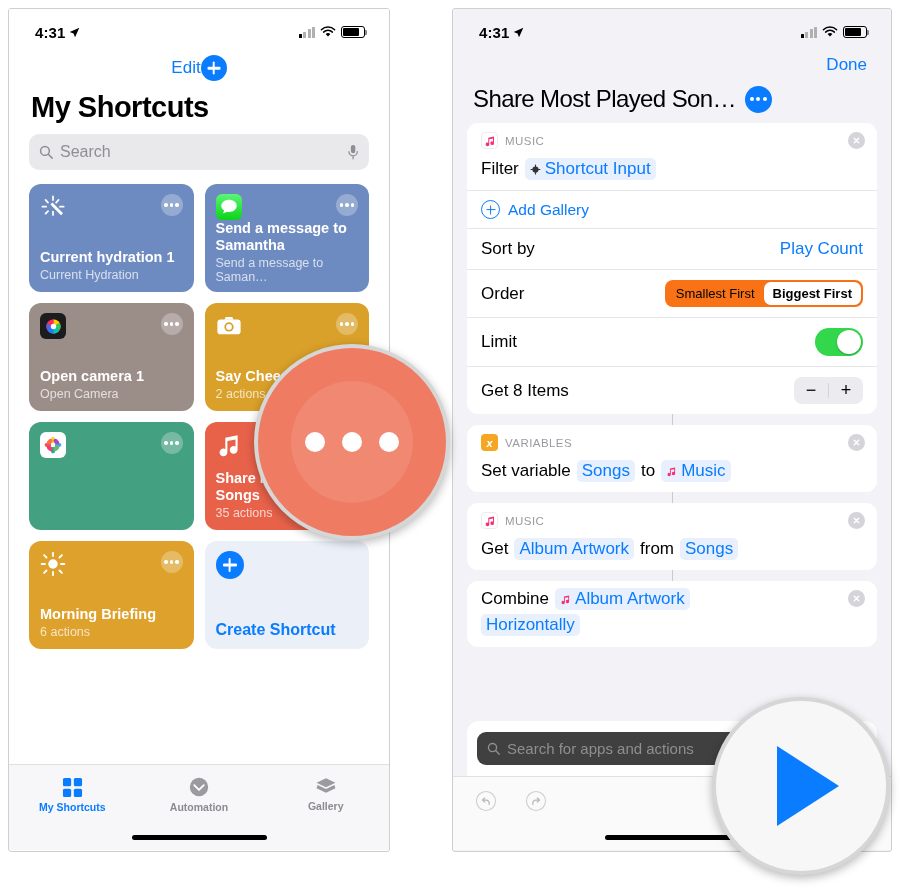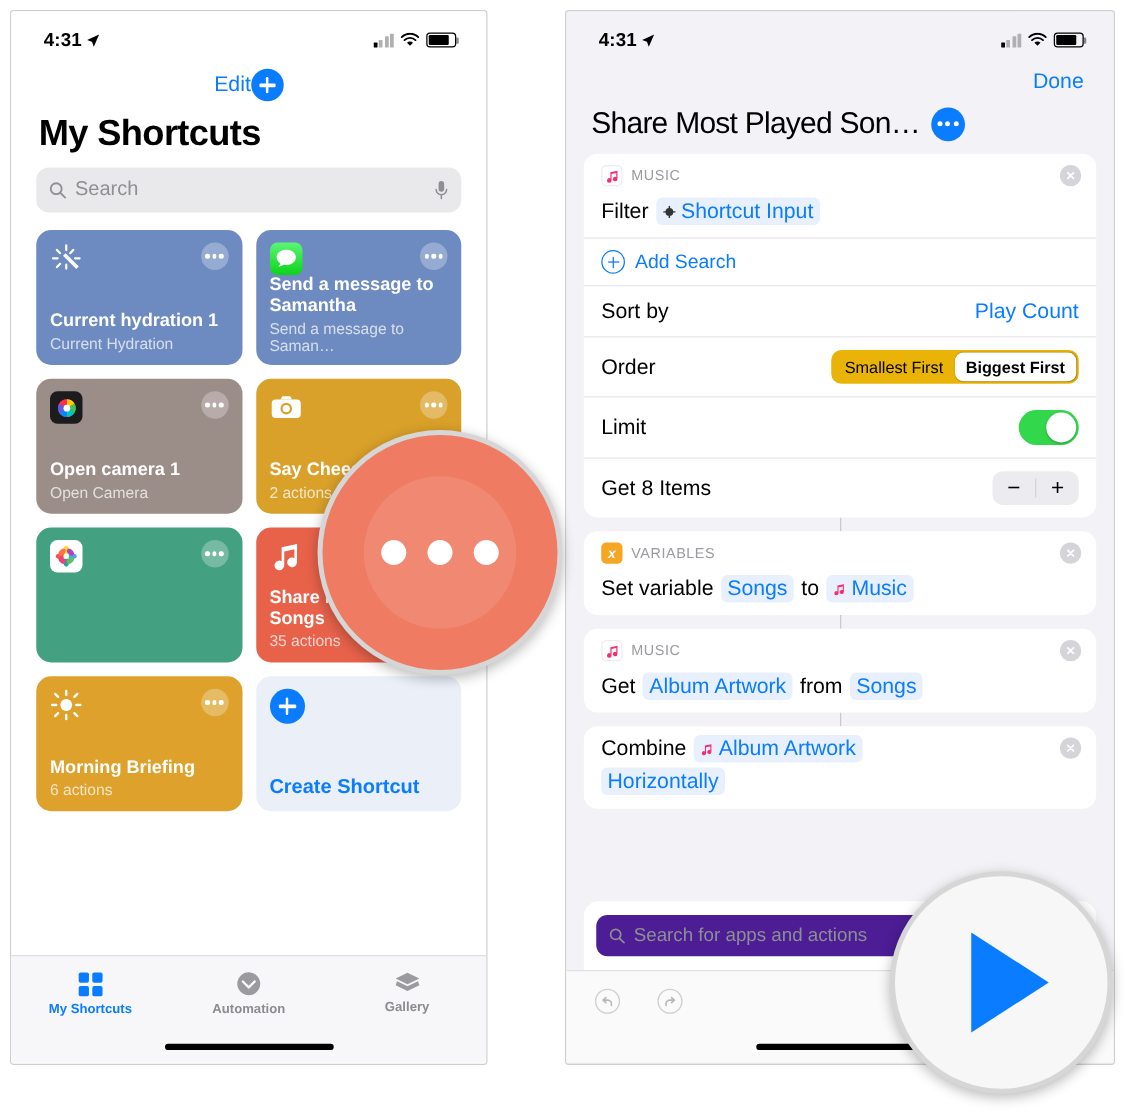--- a/index.html
+++ b/index.html
@@ -136,42 +136,42 @@
         border-top:1px solid #e6e6ea; cursor:pointer; }
   .addfilter .pcirc { width:19px; height:19px; border-radius:50%;
         border:1.6px solid #0a7cff; position:relative; }
   .addfilter .pcirc::before, .addfilter .pcirc::after {
         content:""; position:absolute; background:#0a7cff; left:50%; top:50%;
         transform:translate(-50%,-50%); }
   .addfilter .pcirc::before{ width:9px; height:1.8px; }
   .addfilter .pcirc::after { width:1.8px; height:9px; }
   .addfilter .alabel { font-size:15.5px; color:#0a7cff; }
 
-  .seg { margin-left:auto; display:flex; background:#eab308; border-radius:8px;
+  .seg { margin-left:auto; display:flex; background:#f97316; border-radius:8px;
          padding:2px; }
   .seg div { font-size:13px; padding:4px 9px; border-radius:6.5px; color:#000;
              cursor:pointer; white-space:nowrap; }
   .seg div.on { background:#fff; box-shadow:0 0 1px rgba(0,0,0,.3); font-weight:bold; }
 
   .toggle { margin-left:auto; width:48px; height:28px; border-radius:14px;
             background:#32d74b; position:relative; cursor:pointer; }
   .toggle::after{ content:""; position:absolute; right:2px; top:2px; width:24px;
             height:24px; border-radius:50%; background:#fff;
             box-shadow:0 1px 2px rgba(0,0,0,.25); }
 
   .stepper { margin-left:auto; display:flex; background:#ececf0; border-radius:8px;
              overflow:hidden; }
   .stepper div { width:34px; height:27px; display:flex; align-items:center;
              justify-content:center; font-size:18px; color:#000; cursor:pointer; }
   .stepper .sep { width:1px; background:#d3d3d8; height:15px; align-self:center; }
 
   .r-bottom { margin-top:auto; }
   .r-search { margin: 0 14px 0 14px; background:#fff; border-radius:12px 12px 0 0;
               padding: 11px 10px 11px 10px; }
-  .r-search-inner { background:#4c1d95; border-radius:9px; height:33px;
+  .r-search-inner { background:#404040; border-radius:9px; height:33px;
               display:flex; align-items:center; gap:7px; padding:0 10px; cursor:text; }
   .r-search-inner .stext { font-size:15px; color:#8e8e93; }
   .r-toolbar { height:48px; border-top:1px solid #e1e1e5; background:#fafafa;
               display:flex; align-items:center; gap:28px; padding-left:22px; }
   .tb-icon { width:22px; height:22px; cursor:pointer; }
   .r-home-wrap { height:26px; background:#fafafa; display:flex; align-items:center;
               justify-content:center; }
 
   
   .magnifier { position:absolute; border-radius:50%; overflow:hidden;
@@ -489,21 +489,21 @@
               <svg width="11" height="11" viewBox="0 0 12 12">
                 <circle cx="6" cy="6" r="3.4" fill="#333"></circle>
                 <path d="M6 1.2v1.4M6 9.4v1.4M1.2 6h1.4M9.4 6h1.4" stroke="#333" stroke-width="1.3" stroke-linecap="round"></path>
               </svg>
               <span>Shortcut Input</span>
             </span>
           </div>
 
           <div class="addfilter">
             <div class="pcirc"></div>
-            <span class="alabel">Add Search</span>
+            <span class="alabel">Add Gallery</span>
           </div>
 
           <div class="arow divided">
             <span class="lbl">Sort by</span>
             <span class="val-link">Play Count</span>
           </div>
 
           <div class="arow divided">
             <span class="lbl">Order</span>
             <div class="seg">

